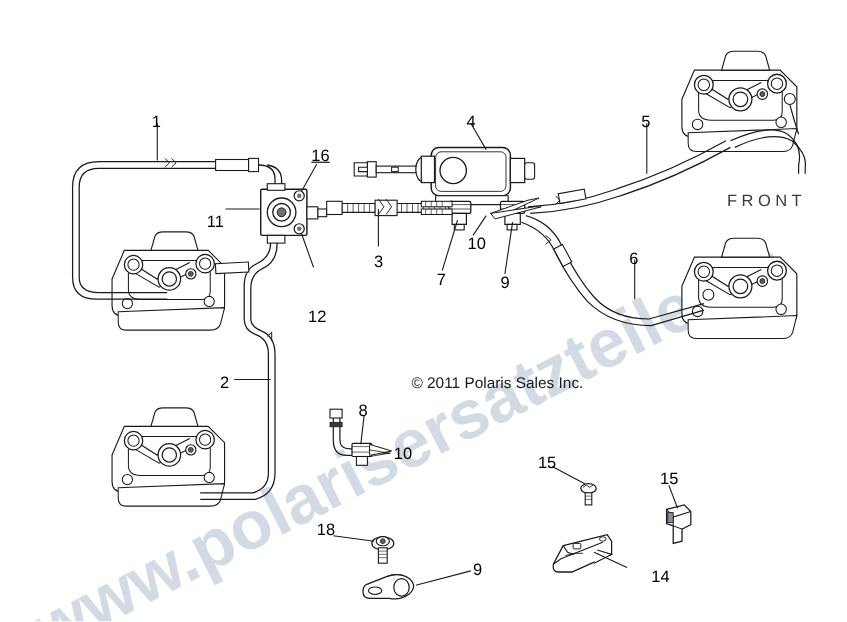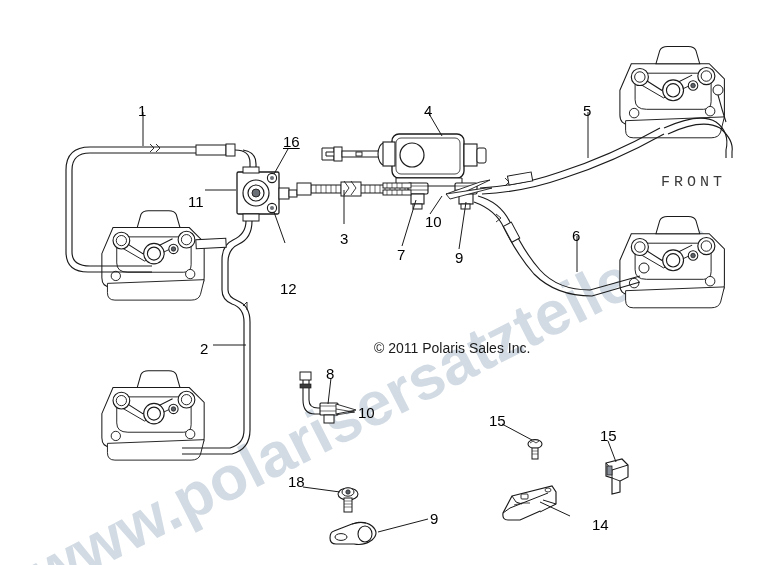--- a/index.html
+++ b/index.html
@@ -25,21 +25,21 @@
     position: absolute;
     font-family: "Liberation Sans", sans-serif;
     font-size: 15px;
     color: #000000;
     line-height: 1;
     white-space: nowrap;
     user-select: none;
   }
   .front-label {
     position: absolute;
-    font-family: Liberation Mono, monospace;
+    font-family: Liberation Sans, sans-serif;
     font-size: 15px;
     letter-spacing: 4px;
     color: #3a3a3a;
     white-space: nowrap;
   }
   .copyright {
     position: absolute;
     font-family: "Liberation Sans", sans-serif;
     font-size: 14px;
     color: #1a1a1a;

